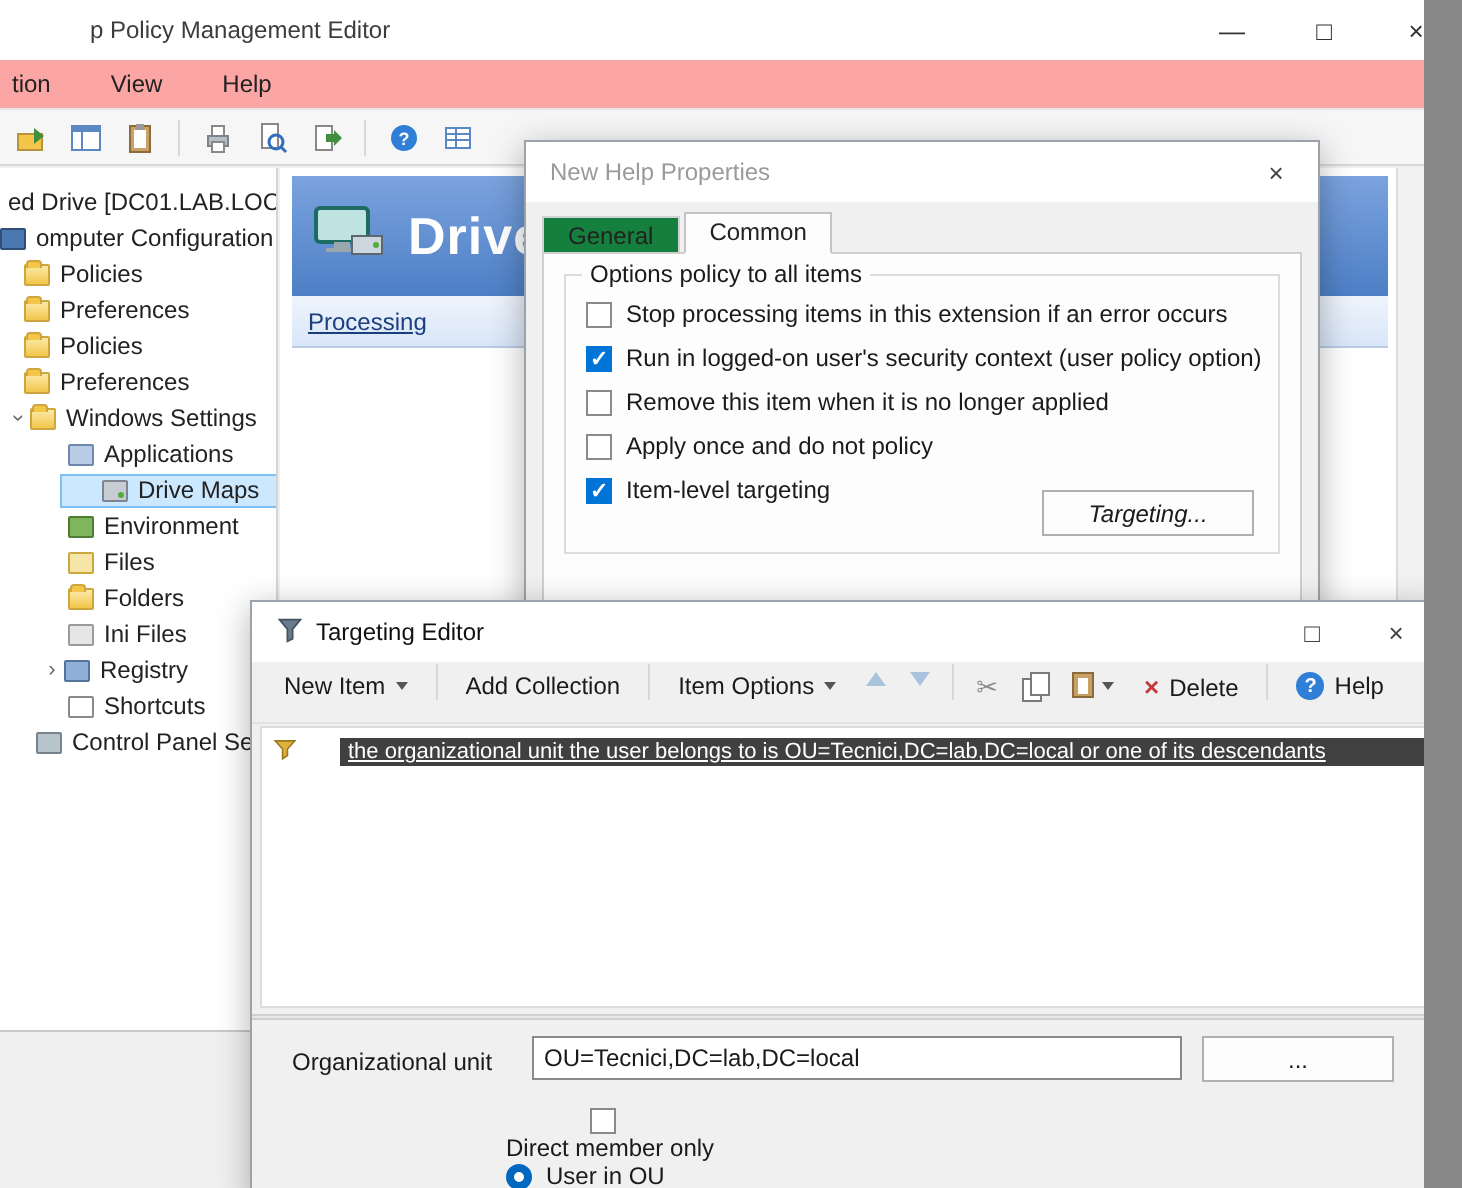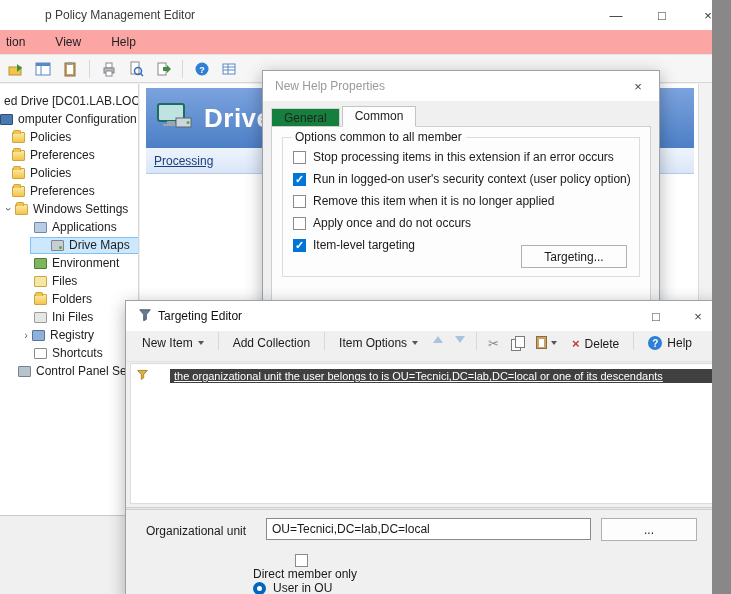--- a/index.html
+++ b/index.html
@@ -89,21 +89,21 @@
          border:1px solid #dcdcdc; padding-top:8px; }
   .grp-label { position:absolute; top:-8px; left:8px; background:#fdfdfd; padding:0 4px; }
   .chkrow { display:flex; align-items:center; height:22px; margin-left:10px; }
   .cb { width:13px; height:13px; border:1px solid #8a8a8a; background:#fff; margin-right:7px;
         flex:none; position:relative; }
   .cb.checked { background:#0075d7; border-color:#0075d7; }
   .cb.checked::after { content:"\2713"; position:absolute; left:1px; top:-1px; color:#fff;
                        font-size:11px; font-weight:bold; }
   .btn { background:#fdfdfd; border:1px solid #b0b0b0; display:flex; align-items:center;
          justify-content:center; color:#1a1a1a; }
-  .targeting-btn { position:absolute; right:12px; bottom:8px; width:106px; height:23px; }
+  .targeting-btn { position:absolute; right:12px; bottom:8px; width:106px; height:23px;font-style:italic; }
   .desc-label { position:absolute; left:18px; top:208px; }
   .desc-box { position:absolute; left:18px; right:14px; top:224px; height:14px;
               background:#fff; border:1px solid #d0d0d0; }
 
   
   .targ-dlg { left:125px; top:300px; width:595px; height:300px; z-index:20; }
   .targ-title { color:#111; margin-left:6px; }
   .targ-toolbar { position:absolute; left:0; top:31px; right:0; height:30px; background:#f0f0f0;
                   border-bottom:1px solid #e2e2e2; display:flex; align-items:flex-start;
                   padding-left:8px; gap:2px; }
@@ -321,36 +321,36 @@
       <div class="dlg-controls">
         <div class="dlg-btn">×</div>
       </div>
     </div>
     <div class="tabs">
       <div class="tab">General</div>
       <div class="tab active">Common</div>
     </div>
     <div class="tab-page">
       <div class="grp">
-        <span class="grp-label">Options common to all member</span>
+        <span class="grp-label">Options policy to all items</span>
         <div class="chkrow">
           <span class="cb"></span>
           <span>Stop processing items in this extension if an error occurs</span>
         </div>
         <div class="chkrow">
           <span class="cb checked"></span>
           <span>Run in logged-on user's security context (user policy option)</span>
         </div>
         <div class="chkrow">
           <span class="cb"></span>
           <span>Remove this item when it is no longer applied</span>
         </div>
         <div class="chkrow">
           <span class="cb"></span>
-          <span>Apply once and do not occurs</span>
+          <span>Apply once and do not policy</span>
         </div>
         <div class="chkrow">
           <span class="cb checked"></span>
           <span>Item-level targeting</span>
         </div>
         <div class="btn targeting-btn">Targeting...</div>
       </div>
       <div class="desc-label">Description</div>
       <div class="desc-box"></div>
     </div>

